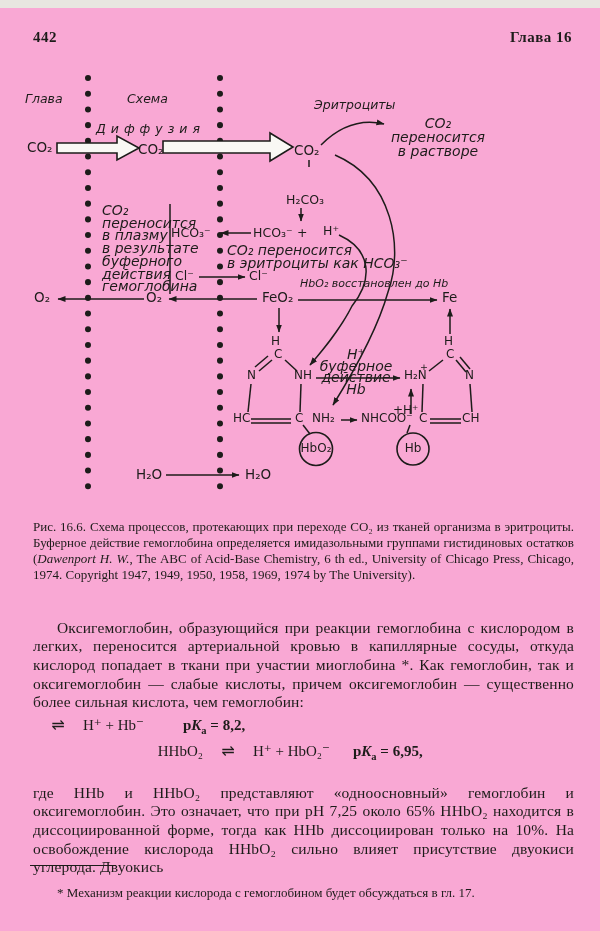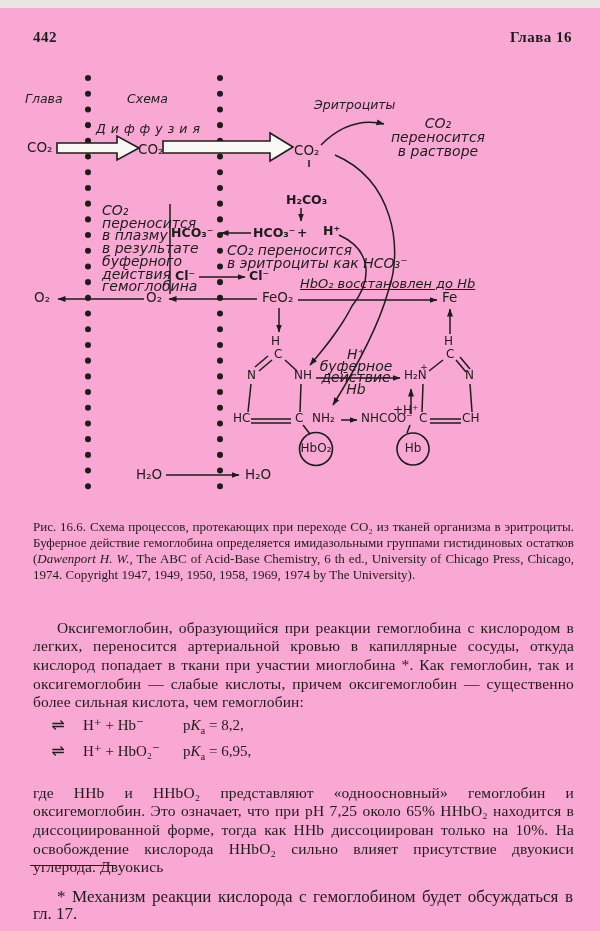--- a/index.html
+++ b/index.html
@@ -9,46 +9,46 @@
   
   .hdr{top:21px;left:33px;width:539px;font-size:15px;font-weight:bold;letter-spacing:.5px;}
   .hdr .pgnum{float:left;}
   .hdr .chap{float:right;}
   
   .fig{top:60px;left:0;width:600px;height:434px;}
   .fig svg{position:absolute;left:0;top:0;}
   .fl{position:absolute;font-family:"DejaVu Sans",sans-serif;font-style:italic;font-size:14px;line-height:12.2px;
       white-space:pre-line;color:#1d1c1a;}
   .fl12{font-size:12.5px;line-height:14px;}
-  .fl11{font-size:13px;text-decoration:underline;}
+  .fl11{font-size:11px;}
   .ctr{text-align:center;}
   .ls5{letter-spacing:5px;}
   .ff{position:absolute;font-family:"DejaVu Sans",sans-serif;font-size:13.5px;line-height:15px;white-space:pre;}
-  .ff13{font-size:12.5px;font-weight:bold;}
+  .ff13{font-size:12.5px;}
   .ff12{font-size:12px;}
   .fr{position:absolute;font-family:"DejaVu Sans",sans-serif;font-size:12px;line-height:13px;white-space:pre;}
   .tiny{position:absolute;font-family:"DejaVu Sans",sans-serif;font-size:9.5px;}
   .lh105{line-height:10.8px;font-size:10px;}
   
   .caption{top:498px;left:33px;width:541px;font-size:13px;line-height:15.9px;text-align:justify;}
   .caption .cap-label{font-weight:normal;}
   .caption .cap-italic{font-style:italic;}
   .para{left:33px;width:541px;font-size:15.5px;line-height:18.7px;text-align:justify;letter-spacing:.15px;}
   .p1{top:595px;text-indent:24px;}
   .p2{top:760px;}
   .eqs{top:707px;left:33px;width:541px;font-size:15px;}
   .eq-row{display:flex;align-items:baseline;height:26px;}
   .eq-lhs{width:170px;text-align:right;white-space:pre;}
   .eq-arr{width:50px;text-align:center;font-family:"DejaVu Sans",sans-serif;font-size:16px;}
   .eq-rhs{width:100px;white-space:pre;}
-  .eq-pk{white-space:pre;}
+  .eq-pk{white-space:pre;font-weight:bold;}
   .eq-pk i{font-family:"Liberation Serif",serif;}
   .eq-pk sub{font-size:10.5px;}
   .fnrule{top:857px;left:30px;width:86px;border-top:1.6px solid #1d1c1a;height:0;}
-  .fnote{top:864px;left:33px;width:540px;font-size:17px;line-height:16.8px;text-align:justify;text-indent:24px;}
+  .fnote{top:864px;left:33px;width:540px;font-size:13px;line-height:16.8px;text-align:justify;text-indent:24px;}
 </style>
 </head>
 <body>
 
 <div class="page">
 
   <div class="abs hdr">
     <span class="pgnum">442</span>
     <span class="chap">Глава 16</span>
   </div>
@@ -180,20 +180,21 @@
 
   <p class="abs para p1">Оксигемоглобин, образующийся при реакции гемоглобина с кислородом в легких, переносится артериальной кровью в капиллярные сосуды, откуда кислород попадает в ткани при участии миоглобина *. Как гемоглобин, так и оксигемоглобин — слабые кислоты, причем оксигемоглобин — существенно более сильная кислота, чем гемоглобин:</p>
 
   <div class="abs eqs">
     <div class="eq-row">
       <span class="eq-arr">⇌</span>
       <span class="eq-rhs">H⁺ + Hb⁻</span>
       <span class="eq-pk"><span>p</span><i>K</i><sub>a</sub><span> = 8,2,</span></span>
     </div>
     <div class="eq-row">
+      <span class="eq-lhs">HHbO₂</span>
       <span class="eq-arr">⇌</span>
       <span class="eq-rhs">H⁺ + HbO₂⁻</span>
       <span class="eq-pk"><span>p</span><i>K</i><sub>a</sub><span> = 6,95,</span></span>
     </div>
   </div>
 
   <p class="abs para p2">где HHb и HHbO₂ представляют «одноосновный» гемоглобин и оксигемоглобин. Это означает, что при pH 7,25 около 65% HHbO₂ находится в диссоциированной форме, тогда как HHb диссоциирован только на 10%. На освобождение кислорода HHbO₂ сильно влияет присутствие двуокиси углерода. Двуокись</p>
 
   <div class="abs fnrule"></div>
   <p class="abs fnote">* Механизм реакции кислорода с гемоглобином будет обсуждаться в гл. 17.</p>

